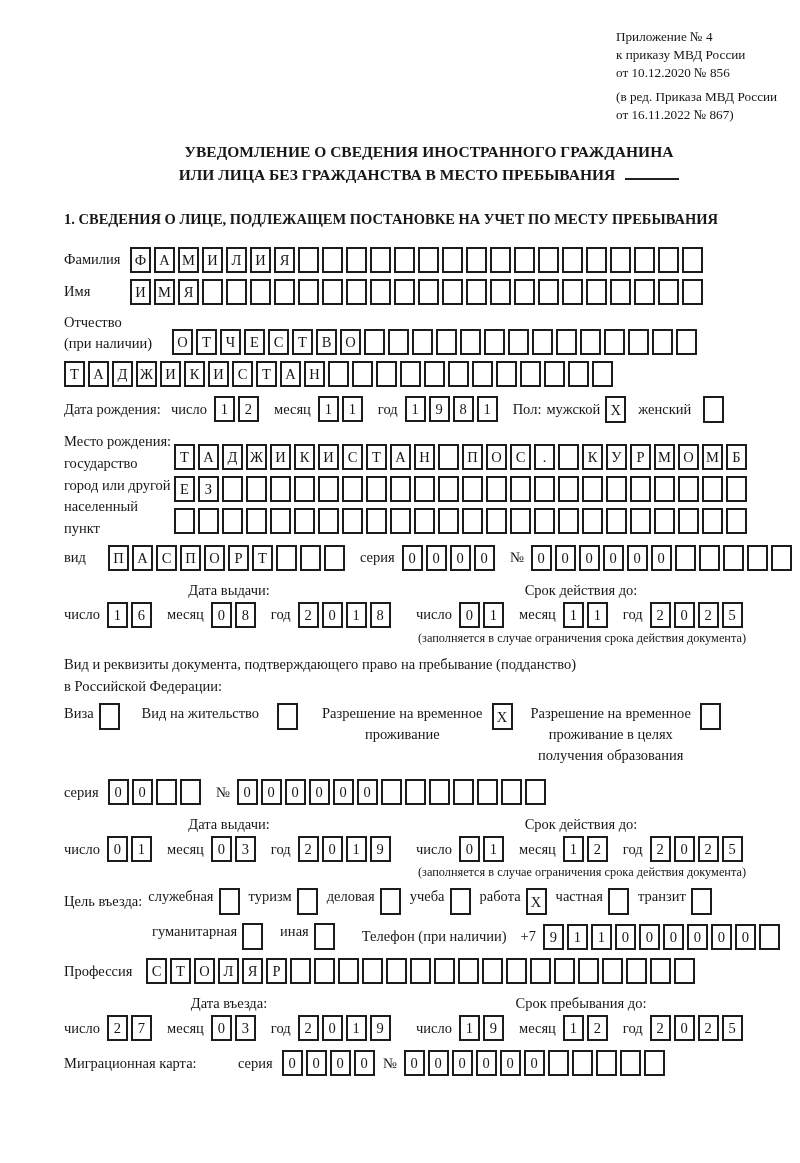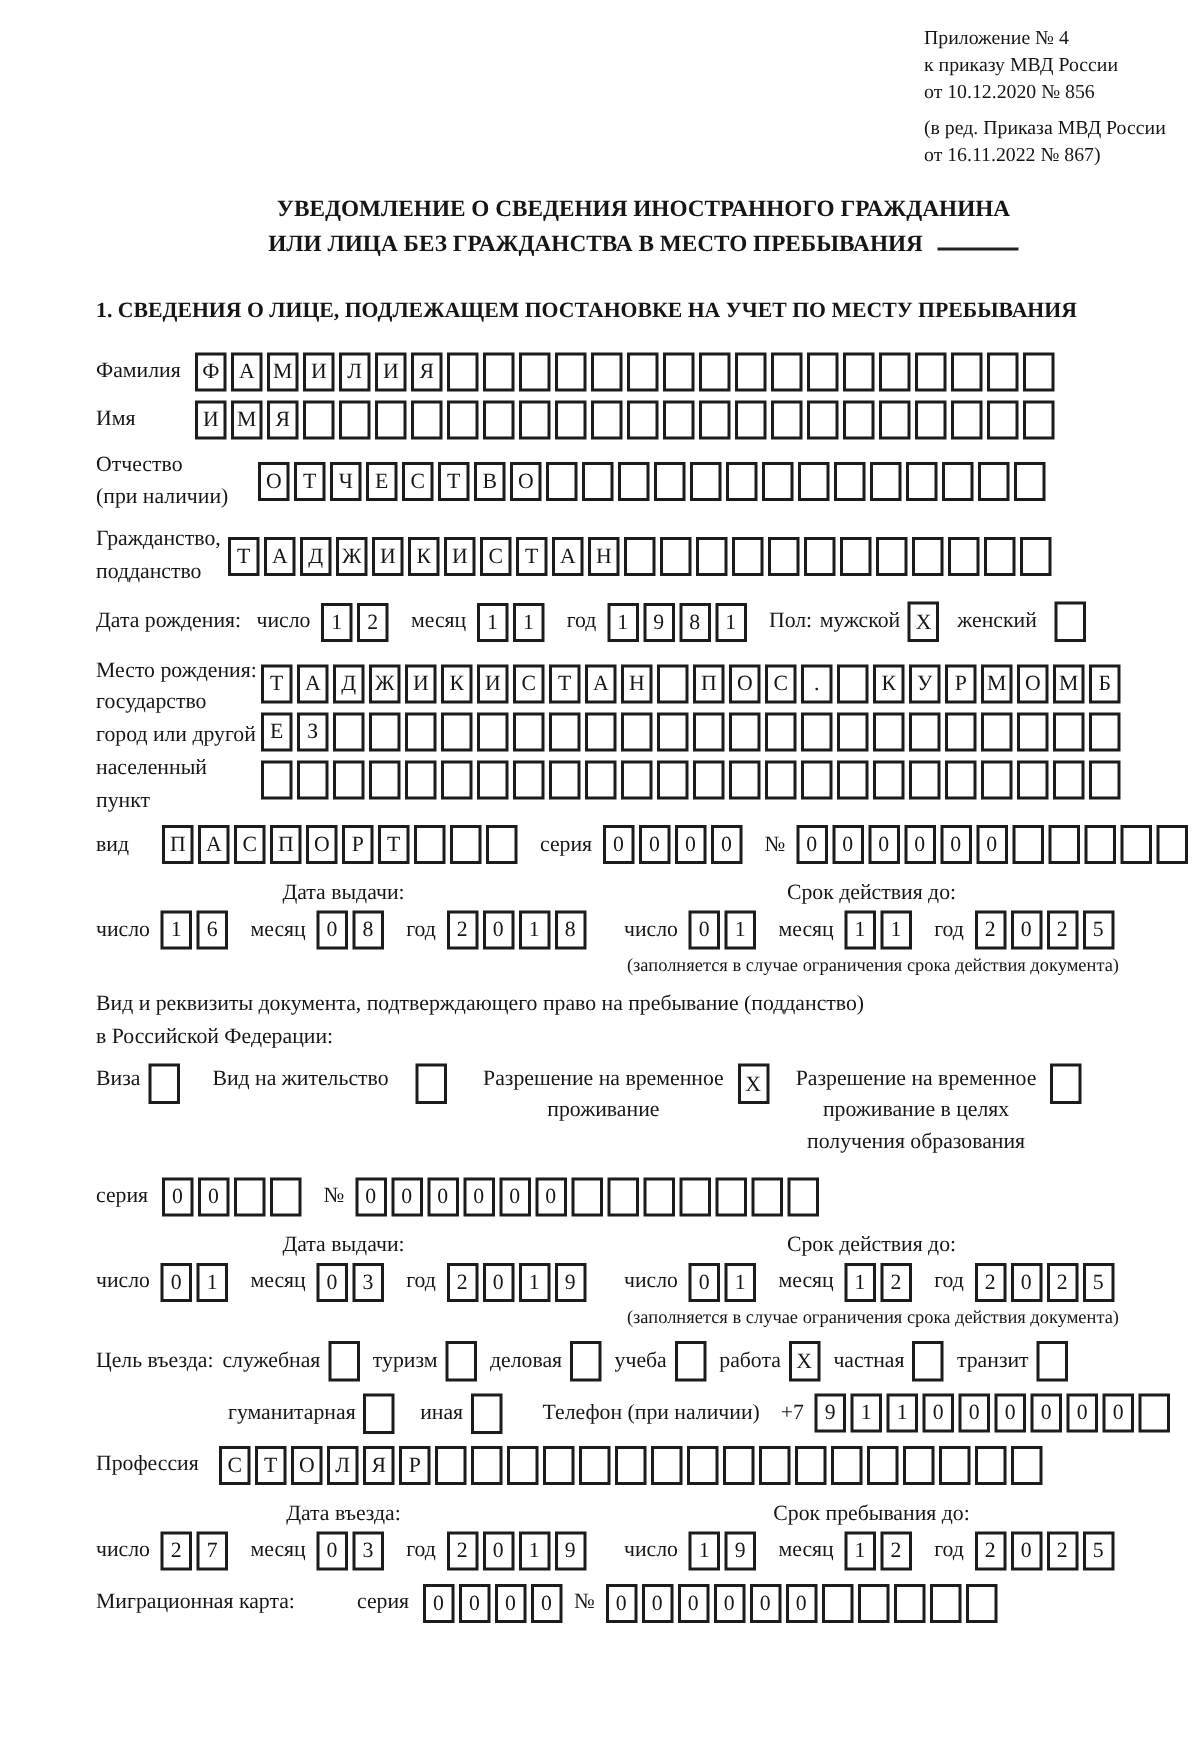--- a/index.html
+++ b/index.html
@@ -3,33 +3,33 @@
 <meta charset="utf-8">
 <style>
   * { box-sizing: border-box; margin: 0; padding: 0; }
   html, body { background: #ffffff; }
   body {
     width: 800px;
     color: #161616;
     font-family: "Liberation Serif", "DejaVu Serif", serif;
     font-size: 14.5px;
   }
-  .page { width: 800px; height: 1163px; padding: 16px 6px 10px 64px; overflow: hidden; }
+  .page { width: 800px; height: 1163px; padding: 28px 6px 10px 64px; overflow: hidden; }
 
   .annex { margin-left: 552px; font-size: 13.2px; line-height: 1.38; }
   .annex-gap { height: 5px; }
   .form-label { text-align: right; padding-right: 34px; font-weight: bold; font-size: 15px; margin-top: 15px; }
 
   .title { text-align: center; font-weight: bold; font-size: 15.5px; line-height: 1.5; margin-top: 16px; }
   .title-blank { display: inline-block; width: 54px; height: 14px; border-bottom: 2px solid #222; margin-left: 10px; }
 
   .sec-heading { font-weight: bold; font-size: 14.5px; margin-top: 24px; }
 
   .frow { display: flex; align-items: center; margin-top: 4px; min-height: 28px; }
-  .frow-top { display: flex; align-items: center; margin-top: 6px; }
+  .frow-top { display: flex; align-items: flex-end; margin-top: 6px; }
   .lbl { font-size: 14.5px; flex: 0 0 auto; }
   .lbl2 { line-height: 1.5; }
   .w-surname { width: 66px; }
   .w-patr { width: 108px; }
   .w-cit { width: 88px; }
   .w-birthpl { width: 110px; }
   .w-bd { width: 102px; }
   .w-vid { width: 44px; }
   .w-prof { width: 82px; }
   .w-mig { width: 152px; }
@@ -65,21 +65,21 @@
 
   .center-bold { text-align: center; font-weight: bold; font-size: 14px; margin-top: 10px; padding-right: 40px; }
   .para { margin-top: 8px; line-height: 1.5; }
 
   .opt-row { display: flex; align-items: flex-start; margin-top: 6px; }
   .opt { display: flex; align-items: flex-start; }
   .opt-lbl { text-align: center; line-height: 1.45; }
   .opt .chk { margin-left: 9px; margin-top: 0; }
 
   .purpose-row { display: flex; align-items: center; margin-top: 8px; }
-  .purpose { display: flex; align-items: center; margin-right: 9px; }
+  .purpose { display: flex; margin-right: 9px; }
   .purpose .lbl { margin-right: 5px; }
   .indent-90 { margin-left: 88px; }
 </style>
 </head>
 <body>
 
 <div class="page">
 
   <div class="annex">
     <div>Приложение № 4</div>
@@ -182,21 +182,20 @@
         <span class="cell"></span>
         <span class="cell"></span>
         <span class="cell"></span>
         <span class="cell"></span>
         <span class="cell"></span>
         <span class="cell"></span>
       </span>
   </div>
 
   <div class="frow-top">
-    <span class="lbl lbl2 w-cit">Гражданство,<br>подданство</span>
     <span class="cells">
         <span class="cell">Т</span>
         <span class="cell">А</span>
         <span class="cell">Д</span>
         <span class="cell">Ж</span>
         <span class="cell">И</span>
         <span class="cell">К</span>
         <span class="cell">И</span>
         <span class="cell">С</span>
         <span class="cell">Т</span>

